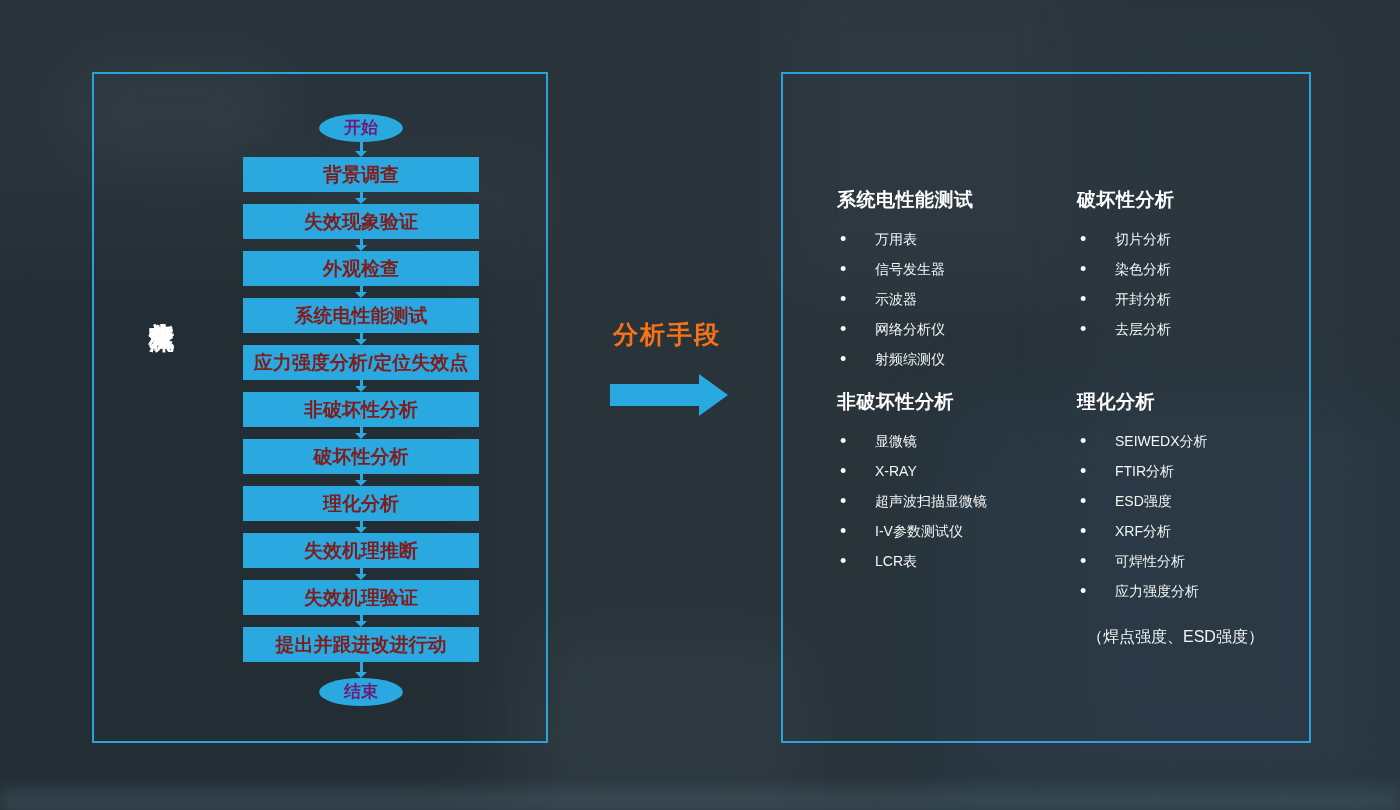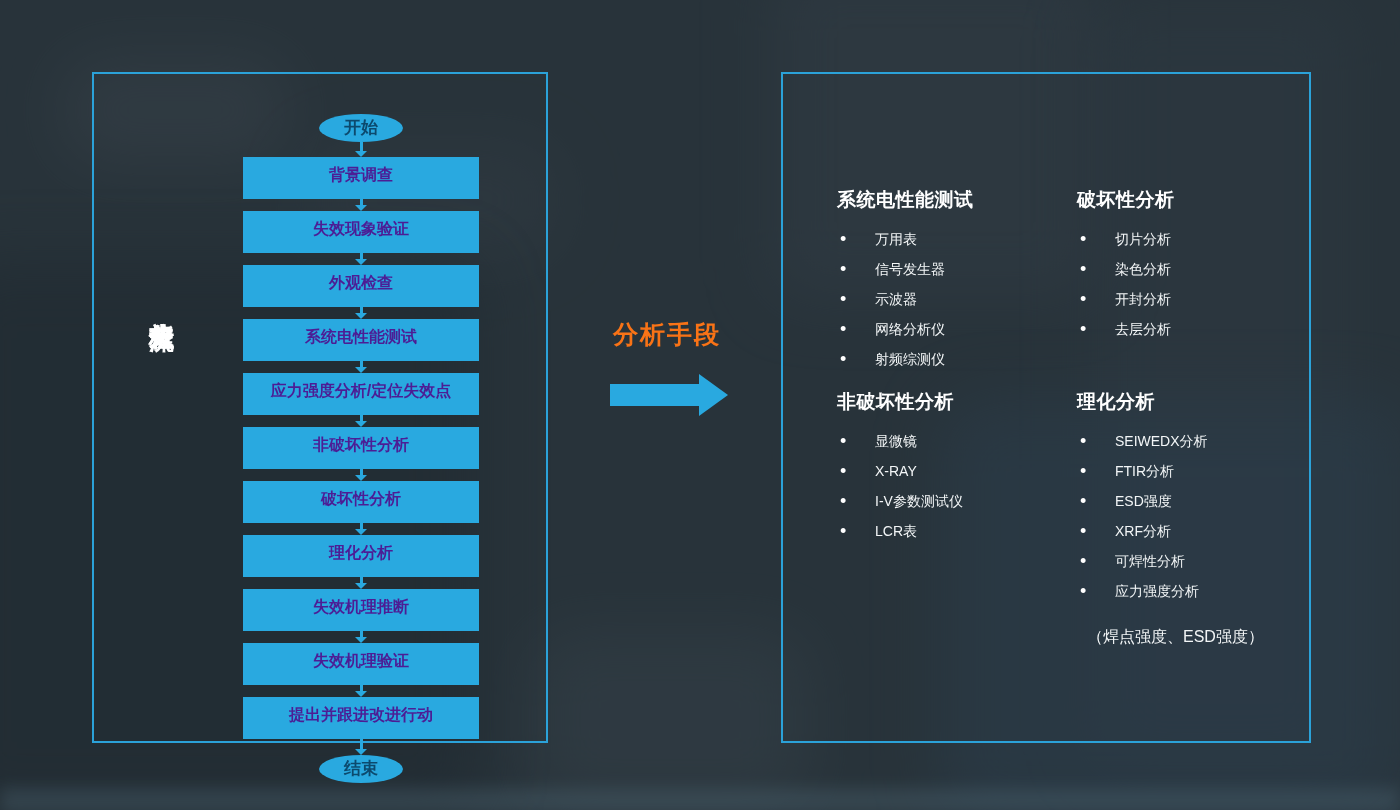--- a/index.html
+++ b/index.html
@@ -31,25 +31,25 @@
   .vtitle{
     position:absolute;left:146px;top:302px;
     writing-mode:vertical-rl;text-orientation:upright;
     font-size:25px;font-weight:bold;color:#ffffff;letter-spacing:1px;
   }
 
   
   .flow-col{position:absolute;left:243px;top:114px;width:236px;display:flex;flex-direction:column;align-items:center;}
   .flow-oval{
     width:84px;height:28px;background:var(--accent);border-radius:50%;
-    color:#0c4a6e;font-weight:bold;font-size:17px;line-height:28px;text-align:center;flex:none;
+    color:#701a75;font-weight:bold;font-size:17px;line-height:28px;text-align:center;flex:none;
   }
   .flow-box{
-    width:236px;height:42px;background:var(--accent);flex:none;
-    color:#4c1d95;font-weight:bold;font-size:16px;line-height:35px;text-align:center;white-space:nowrap;
+    width:236px;height:35px;background:var(--accent);flex:none;
+    color:#7f1d1d;font-weight:bold;font-size:19px;line-height:35px;text-align:center;white-space:nowrap;
   }
   .flow-arrow{height:12px;width:14px;display:flex;flex-direction:column;align-items:center;flex:none;}
   .flow-arrow.tall{height:15px;}
   .flow-arrow.taller{height:16px;}
   .flow-arrow::before{content:"";width:3px;flex:1;background:var(--accent);}
   .flow-arrow::after{content:"";width:0;height:0;border-left:6px solid transparent;border-right:6px solid transparent;border-top:6px solid var(--accent);}
 
   
   .mid-label{position:absolute;left:613px;top:318px;font-size:25px;font-weight:bold;color:#f97316;letter-spacing:2px;}
   .big-arrow{position:absolute;left:610px;top:374px;width:118px;height:42px;}
@@ -141,20 +141,21 @@
       <li>开封分析</li>
       <li>去层分析</li>
     </ul>
   </div>
 
   <div class="group g3">
     <h3>非破坏性分析</h3>
     <ul>
       <li>显微镜</li>
       <li>X-RAY</li>
+      <li>超声波扫描显微镜</li>
       <li>I-V参数测试仪</li>
       <li>LCR表</li>
     </ul>
   </div>
 
   <div class="group g4">
     <h3>理化分析</h3>
     <ul>
       <li>SEIWEDX分析</li>
       <li>FTIR分析</li>

